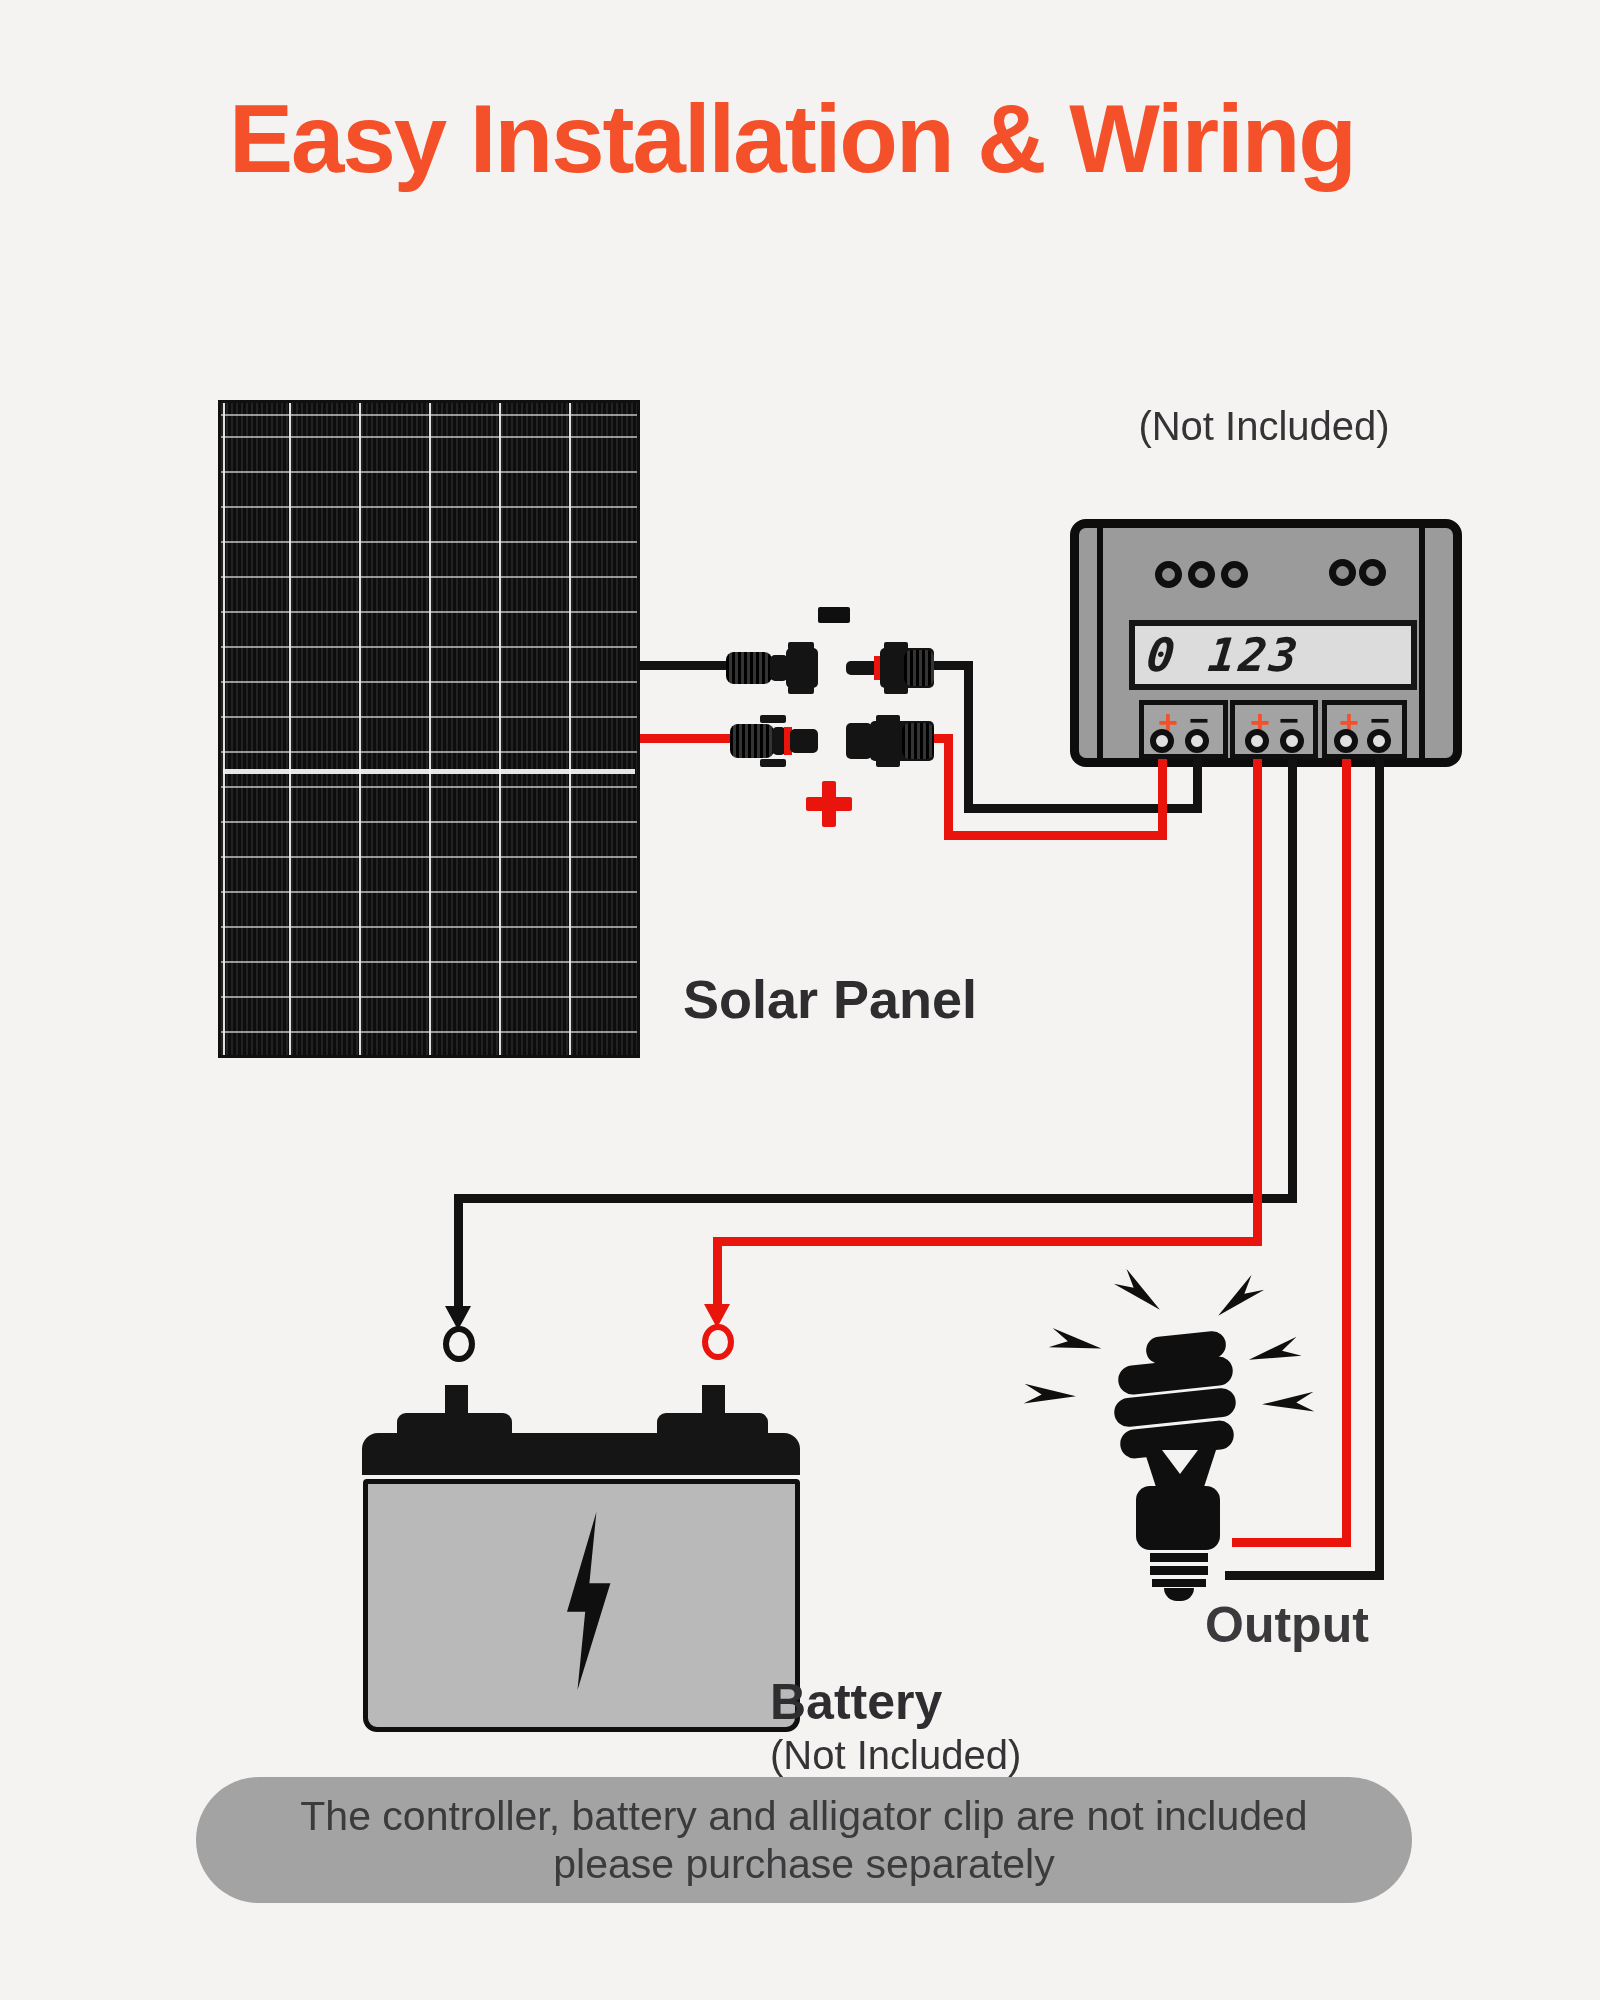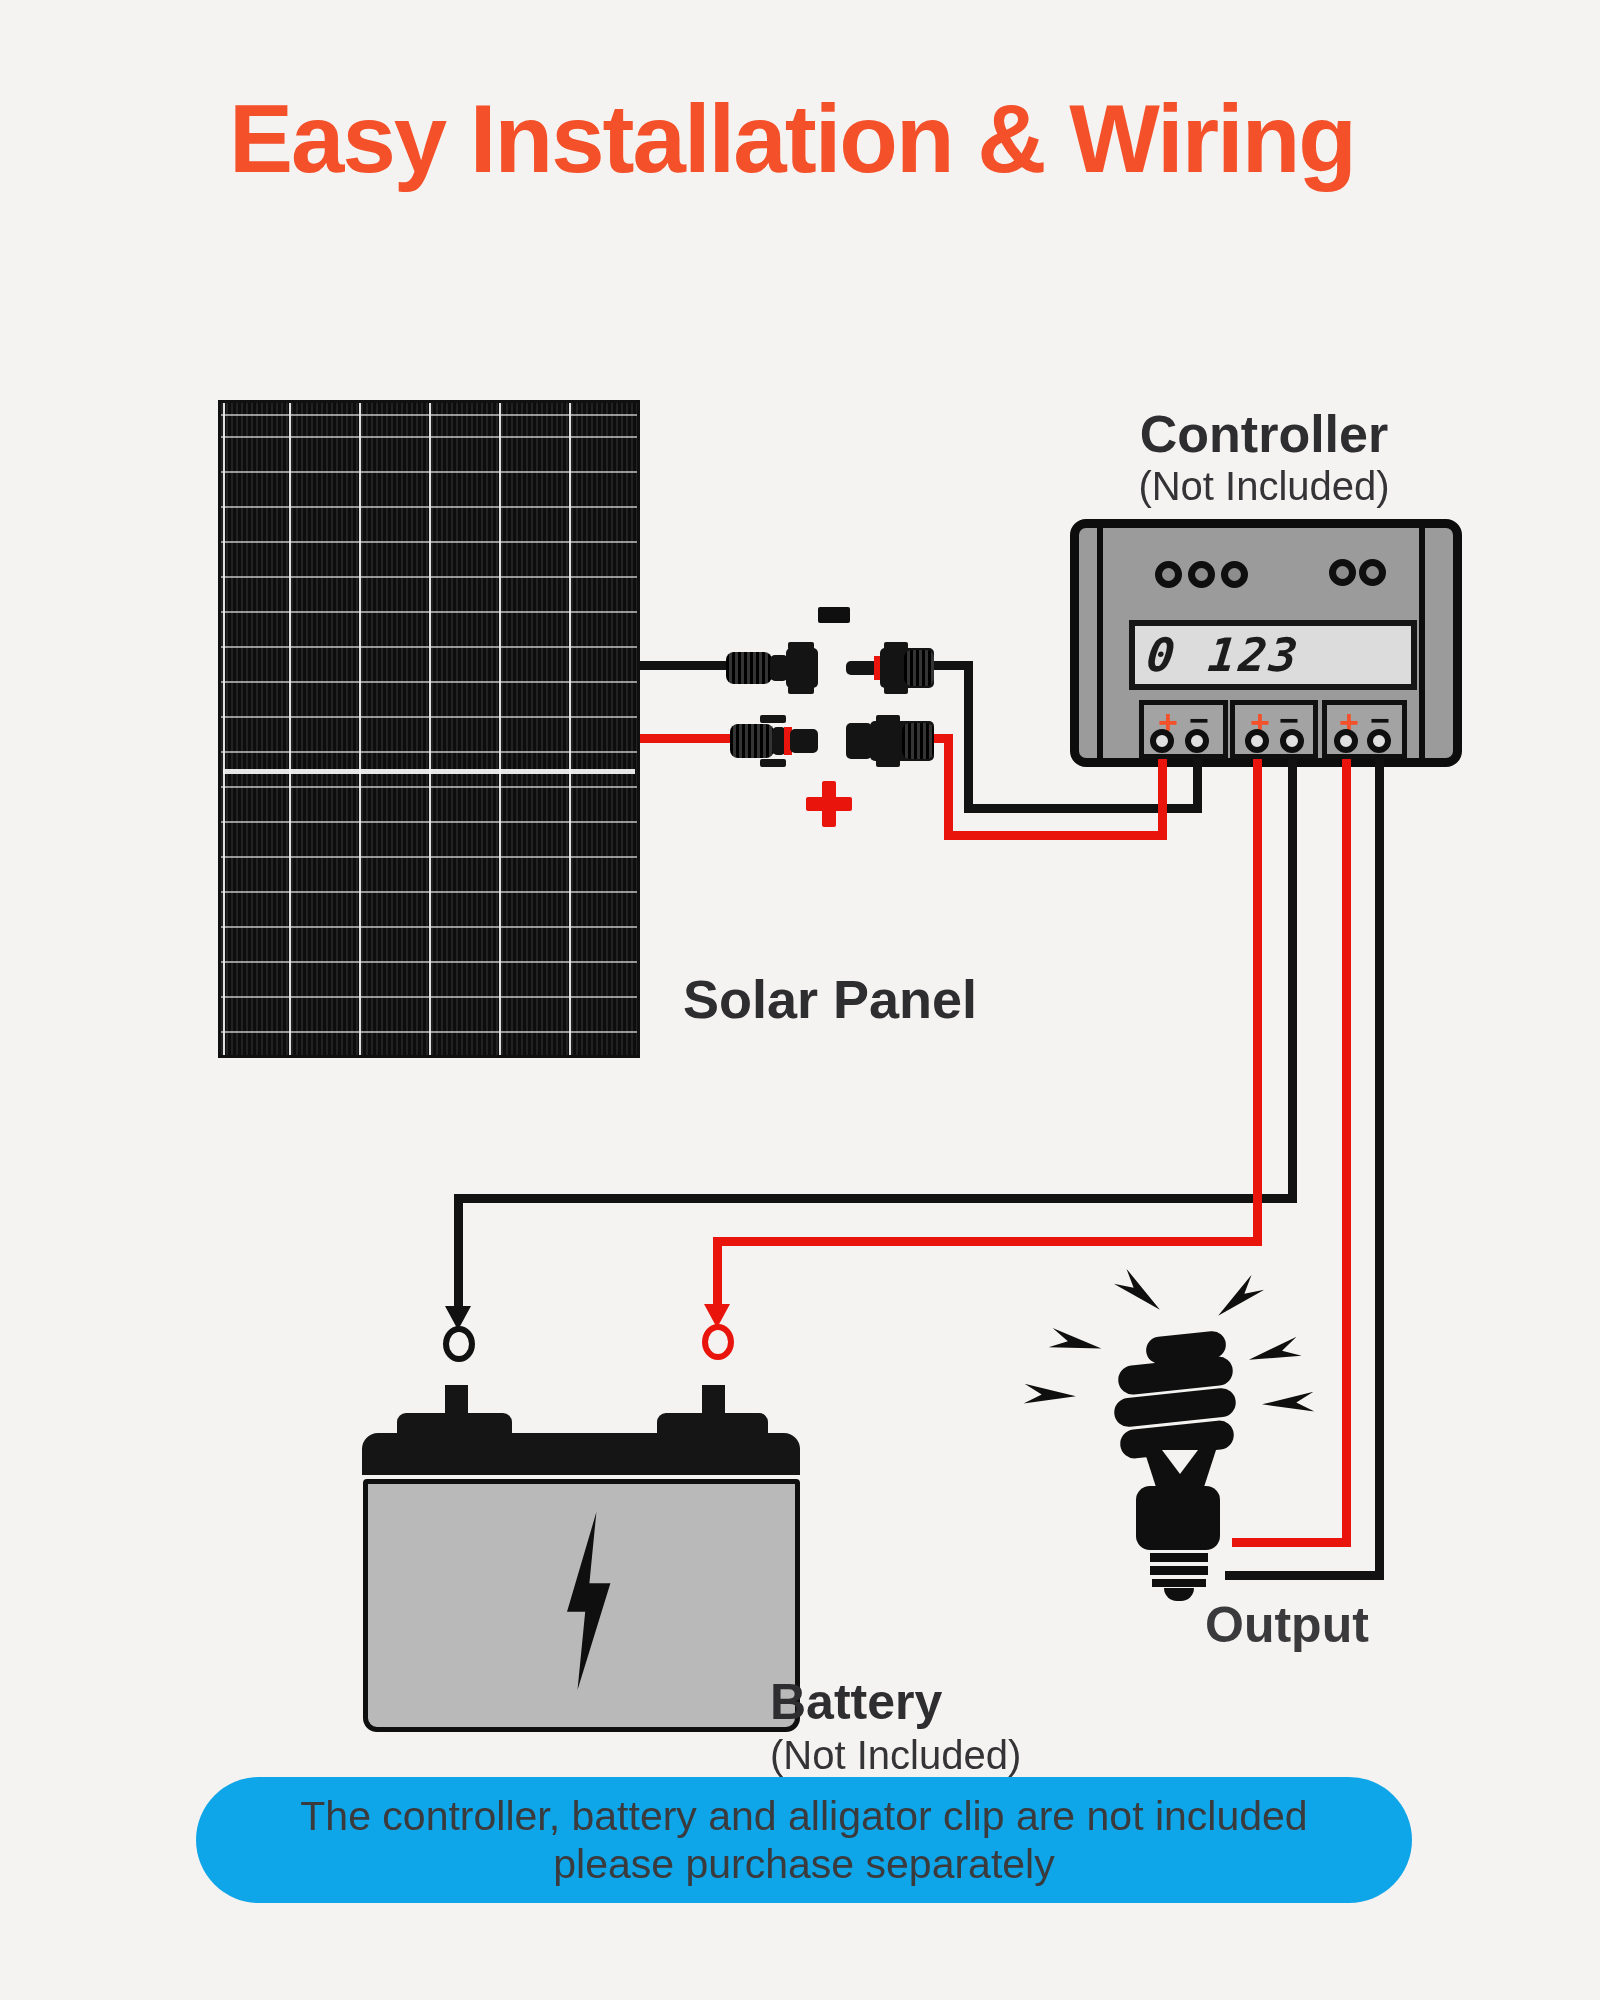--- a/index.html
+++ b/index.html
@@ -61,21 +61,21 @@
   .bolt{left:553px;top:1512px;width:70px;height:178px;background:#0f0f0f;
         clip-path:polygon(62% 0,20% 56%,46% 56%,35% 100%,82% 40%,52% 40%);}
   .arrow-dn{position:absolute;width:0;height:0;border-left:13px solid transparent;
             border-right:13px solid transparent;z-index:4;}
   .ring{position:absolute;width:20px;height:24px;border:6px solid #111;border-radius:50%;z-index:4;}
   
   .bulb-part{position:absolute;background:#0f0f0f;z-index:2;}
   .ray{position:absolute;width:52px;height:26px;background:#0f0f0f;
        clip-path:polygon(100% 50%, 0 12%, 34% 50%, 0 88%);}
   
-  .note{left:196px;top:1777px;width:1216px;height:126px;border-radius:63px;background:#0ea5e9;
+  .note{left:196px;top:1777px;width:1216px;height:126px;border-radius:63px;background:#a3a3a3;
         display:flex;flex-direction:column;align-items:center;justify-content:center;
         font-size:41px;color:#3b3a3c;line-height:1.18;}
 </style>
 </head>
 <body>
 
 <div class="stage">
 
   <div class="abs title">Easy Installation &amp; Wiring</div>
 
@@ -137,21 +137,20 @@
   </div>
   <div class="mc4" style="left:846px;top:718px;width:90px;height:46px;">
     <div class="mclatch" style="left:30px;top:-3px;width:24px;height:8px;"></div>
     <div class="mclatch" style="left:30px;top:41px;width:24px;height:8px;"></div>
     <div class="mcsolid" style="left:0;top:5px;width:26px;height:36px;"></div>
     <div class="mcsolid" style="left:24px;top:3px;width:64px;height:40px;"></div>
     <div class="grip" style="left:56px;top:5px;width:32px;height:36px;"></div>
   </div>
 
   <div class="abs" style="left:1064px;top:404px;width:400px;text-align:center;">
-    <div class="h-label" style="font-size:52px;">Controller</div>
     <div class="sub-label" style="font-size:40px;">(Not Included)</div>
   </div>
 
   <div class="abs ctrl-box">
     <div class="flange" style="left:18px;"></div>
     <div class="flange" style="right:28px;"></div>
     <div class="ccirc" style="left:76px;top:33px;"></div>
     <div class="ccirc" style="left:109px;top:33px;"></div>
     <div class="ccirc" style="left:142px;top:33px;"></div>
     <div class="ccirc" style="left:250px;top:31px;"></div>

